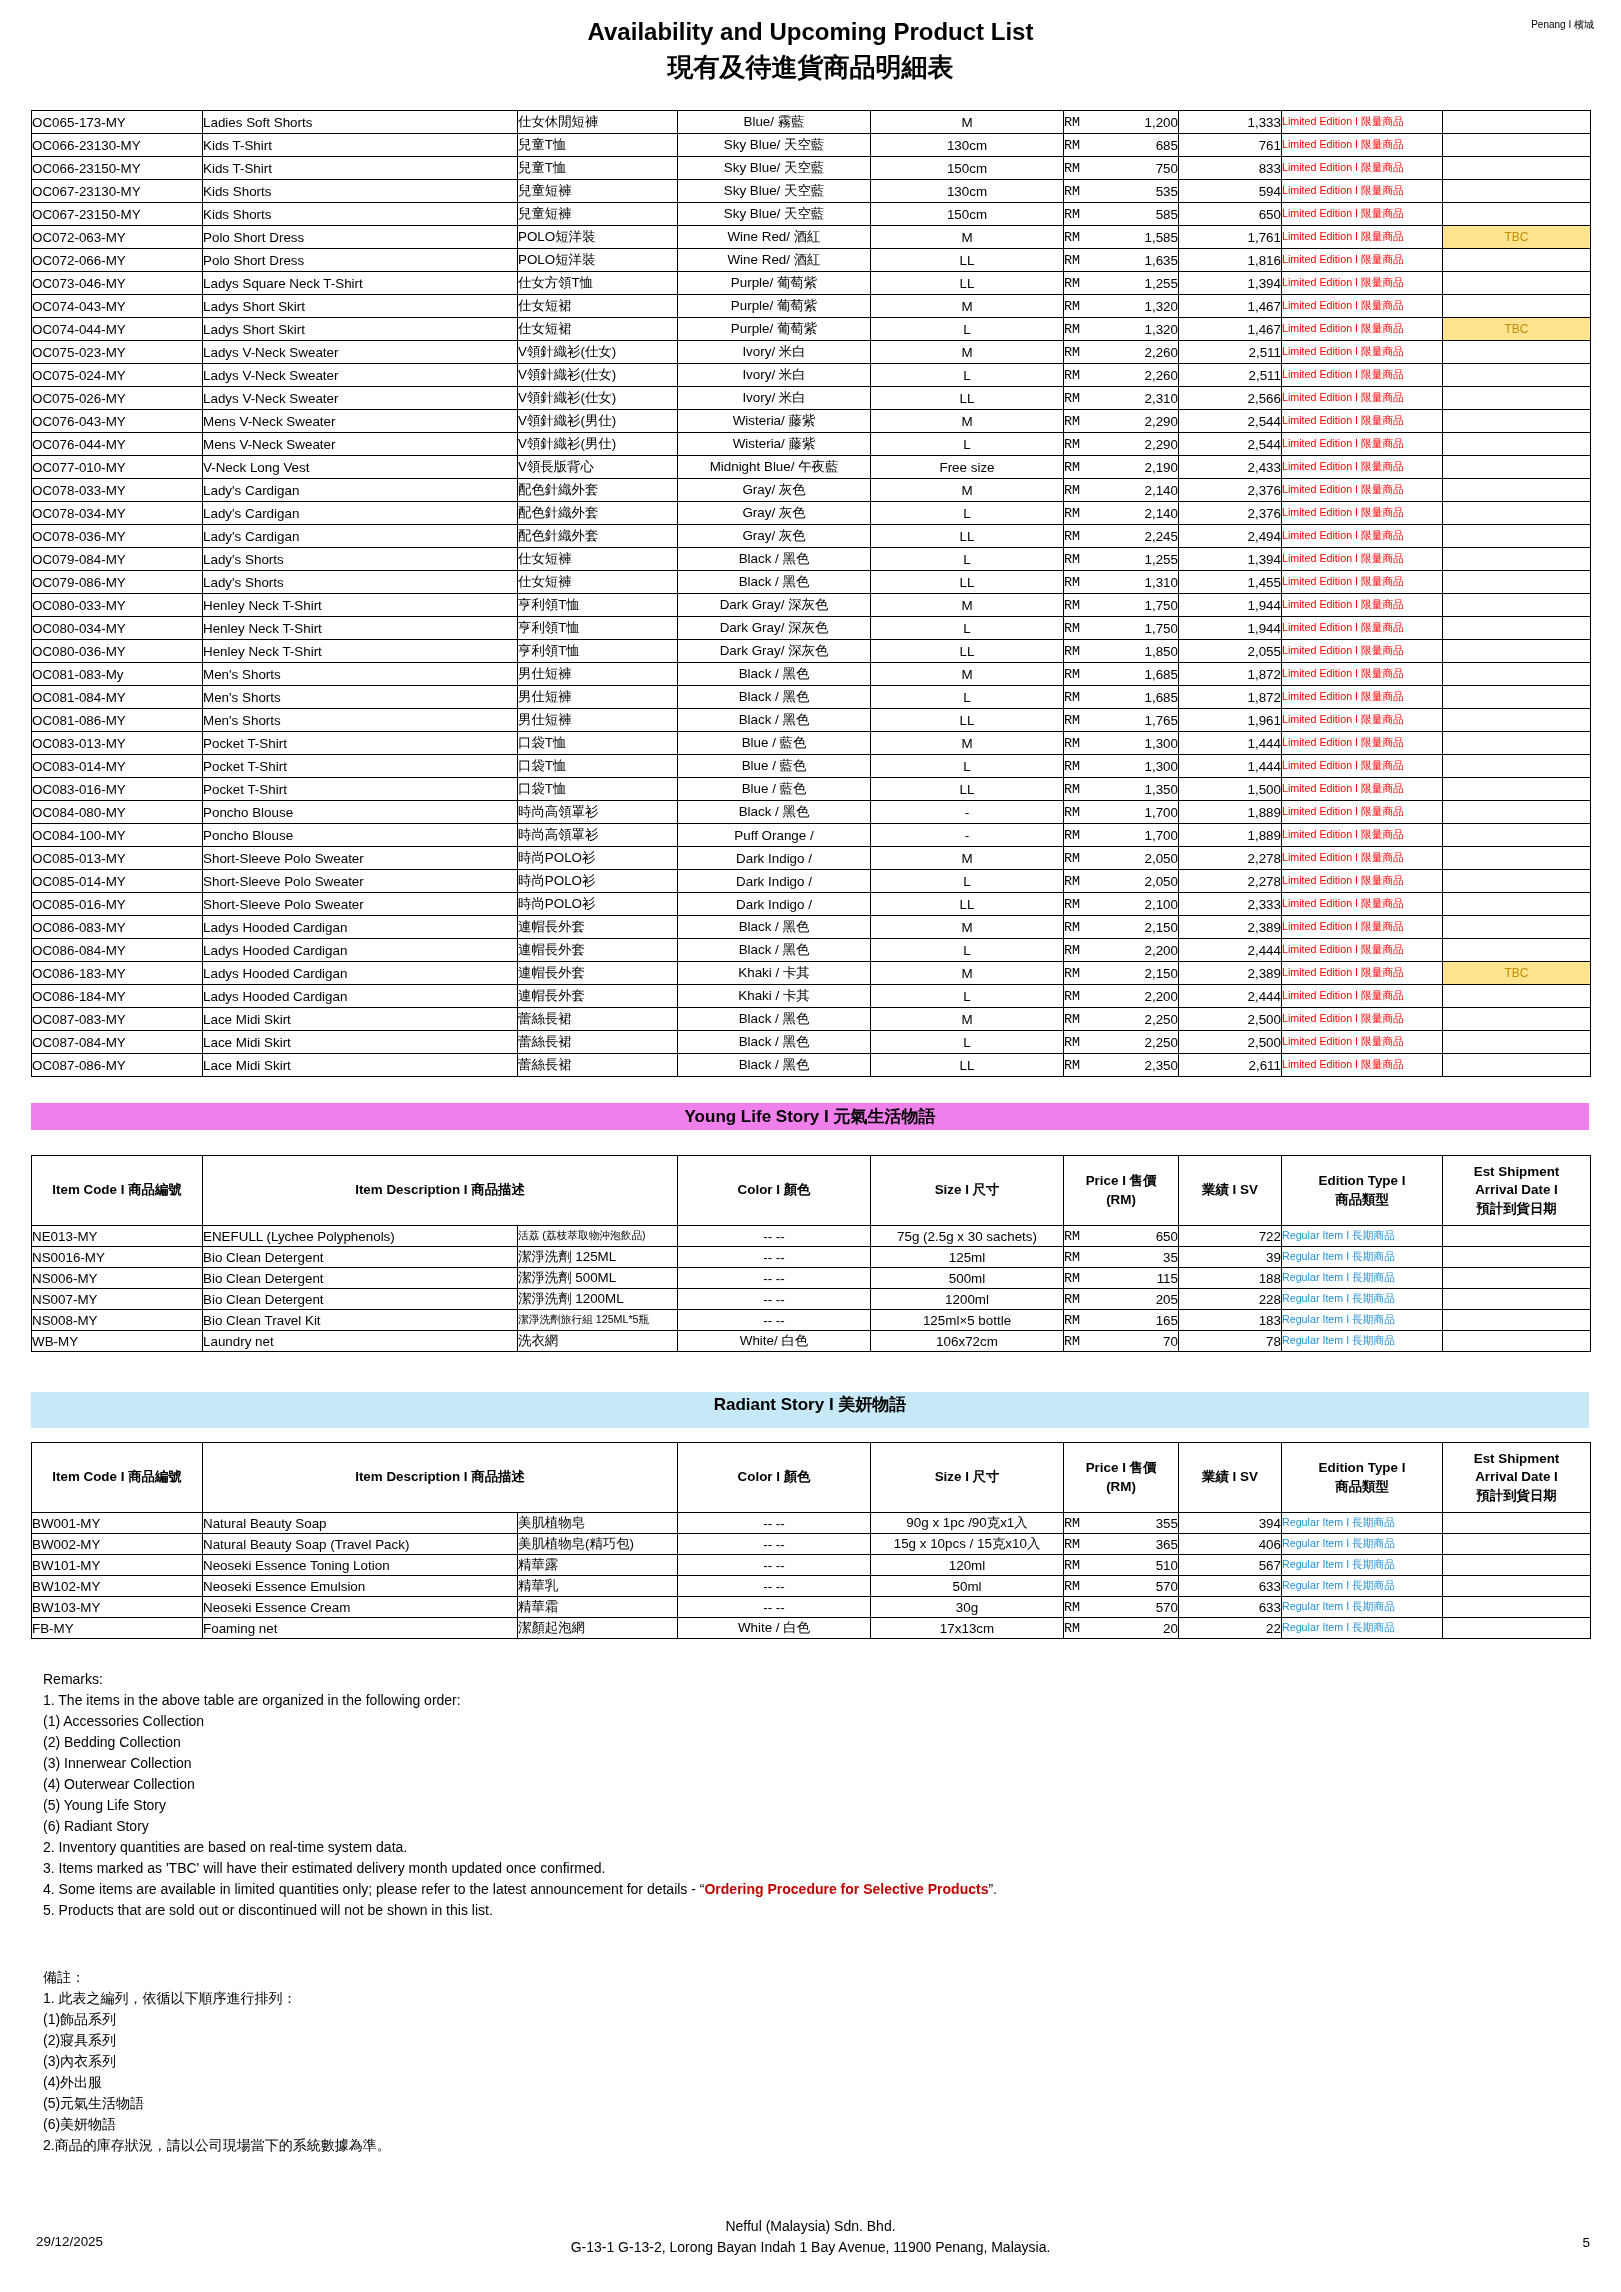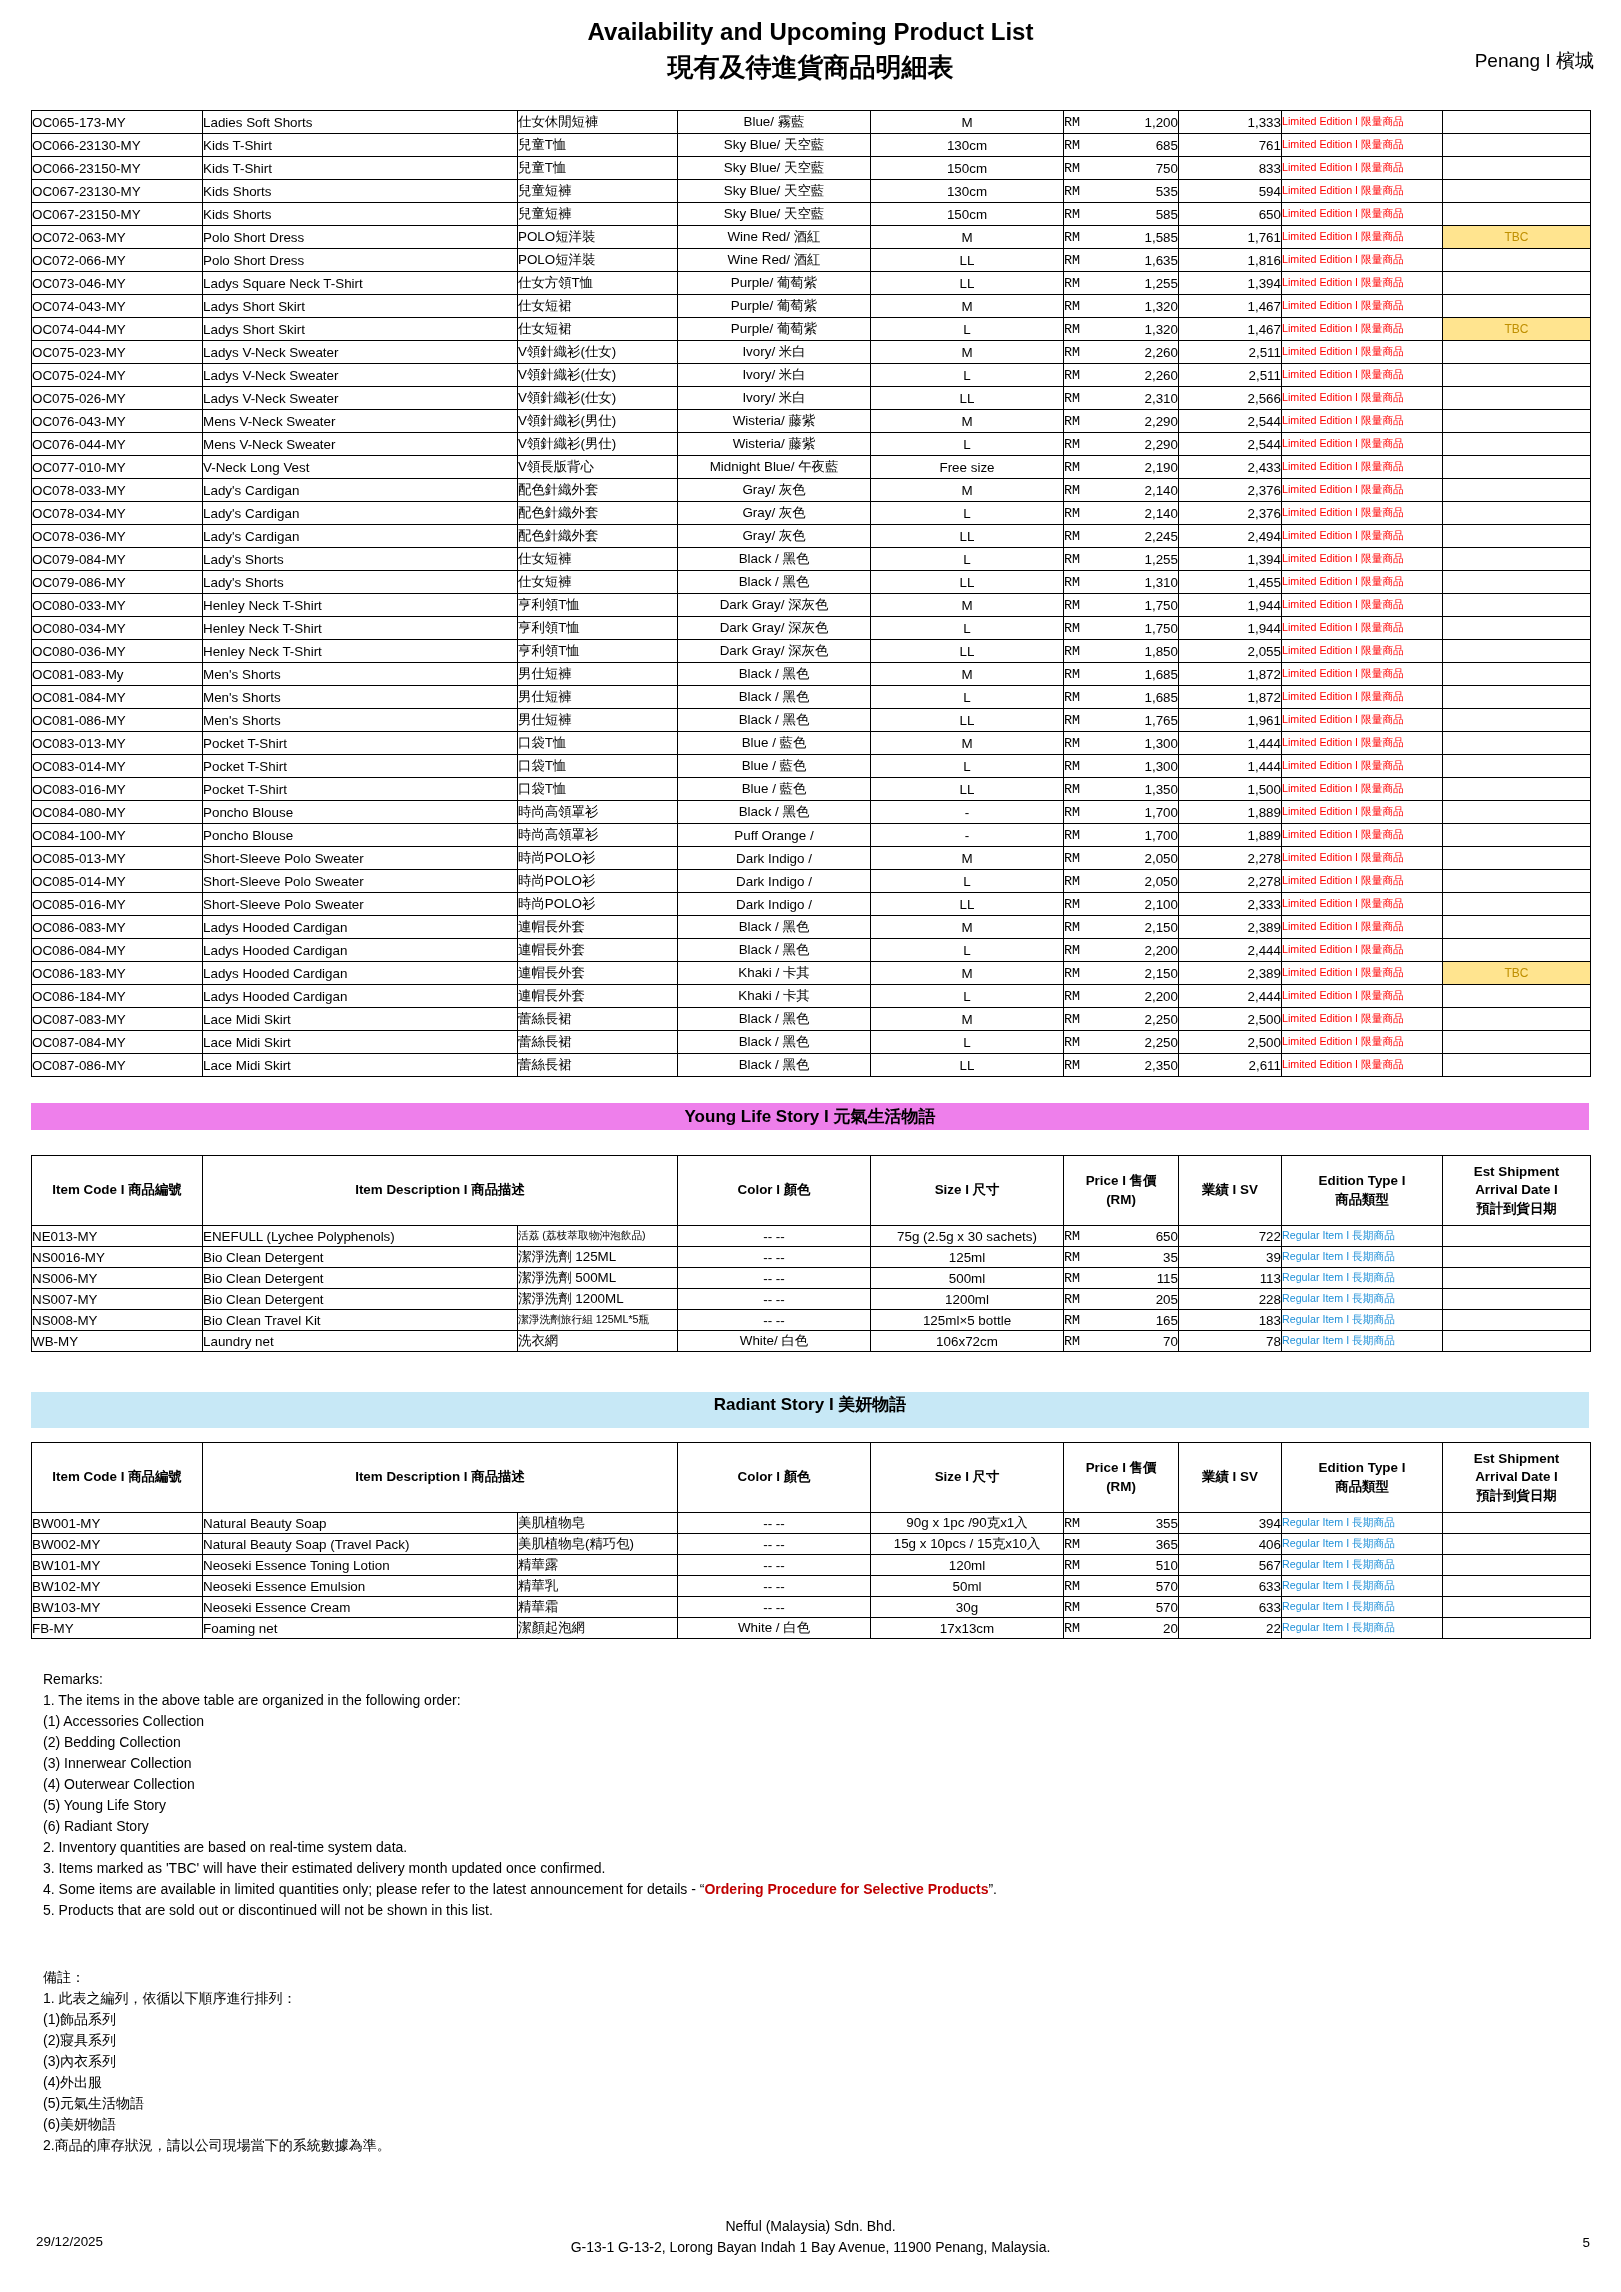--- a/index.html
+++ b/index.html
@@ -9,21 +9,21 @@
     --banner-blue:#C7E8F6;
     --tbc-bg:#FFE48F;
     --tbc-text:#BF8F00;
     --remark-red:#C00000;
   }
   html,body{margin:0;padding:0;background:#888;}
   .page{
     position:relative;width:1621px;height:2293px;background:#fff;
     font-family:"Liberation Sans","DejaVu Sans",sans-serif;color:#000;overflow:hidden;
   }
-  .region{position:absolute;top:18px;right:27px;font-size:19px;margin-top:30px;}
+  .region{position:absolute;top:18px;right:27px;font-size:10px;}
   .title-en{position:absolute;top:18px;left:0;width:100%;text-align:center;font-size:24px;font-weight:bold;}
   .title-zh{position:absolute;top:50px;left:0;width:100%;text-align:center;font-size:26px;font-weight:bold;}
 
   table.datatable{position:absolute;left:31px;width:1558px;border-collapse:collapse;table-layout:fixed;border:1.8px solid #000;}
   table.datatable td,table.datatable th{border:0.9px solid #000;overflow:hidden;white-space:nowrap;padding:0;}
   table.main{top:110px;}
   table.main tbody tr{height:23px;}
   table.sub tbody tr{height:21px;}
   table.sub thead tr{height:70px;}
   table.sub th{font-size:13.4px;font-weight:bold;text-align:center;white-space:pre-line;border-bottom:1.8px solid #000;line-height:1.35;}
@@ -735,21 +735,21 @@
         <tr>
           <td class="code">NS006-MY</td>
           <td class="desc">Bio Clean Detergent</td>
           <td class="zh">潔淨洗劑 500ML</td>
           <td class="ctr">-- --</td>
           <td class="ctr">500ml</td>
           <td class="price">
             <span class="cur">RM</span>
             <span class="amt">115</span>
           </td>
-          <td class="sv">113</td>
+          <td class="sv">188</td>
           <td class="ed regular">Regular Item I 長期商品</td>
           <td class="est"></td>
         </tr>
         <tr>
           <td class="code">NS007-MY</td>
           <td class="desc">Bio Clean Detergent</td>
           <td class="zh">潔淨洗劑 1200ML</td>
           <td class="ctr">-- --</td>
           <td class="ctr">1200ml</td>
           <td class="price">

